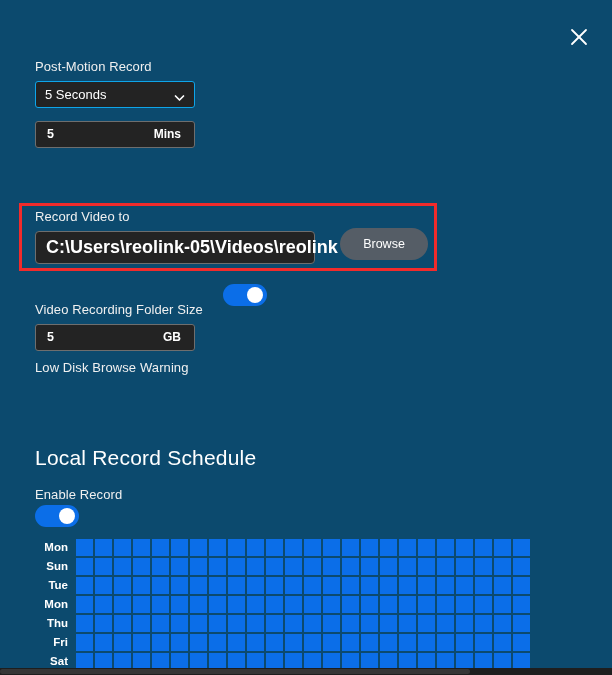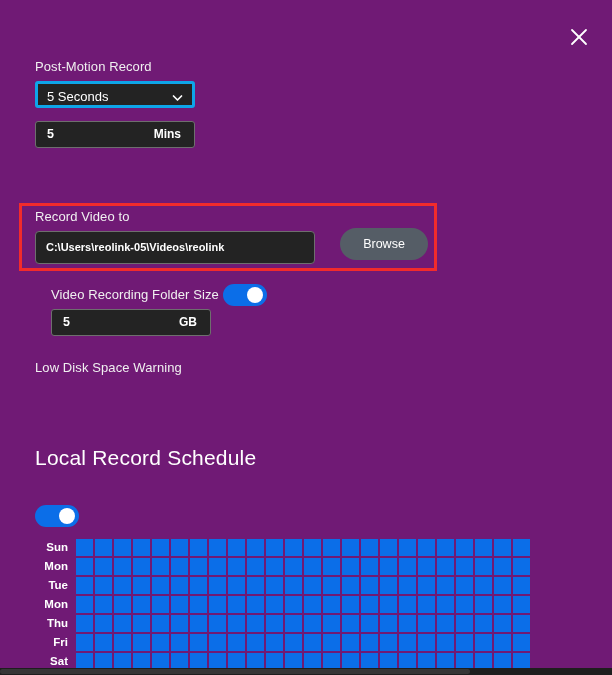--- a/index.html
+++ b/index.html
@@ -12,21 +12,21 @@
     background: #232323;
     font-family: "Liberation Sans", sans-serif;
     color: #ffffff;
     overflow: hidden;
     position: relative;
   }
 
   .panel {
     position: absolute;
     inset: 0;
-    background: #701a75;
+    background: #0c4a6e;
     padding-left: 8px;
   }
 
   
   .close-btn {
     position: absolute;
     top: 24px;
     right: 20px;
     width: 26px;
     height: 26px;
@@ -49,21 +49,21 @@
     margin-bottom: 6px;
     white-space: nowrap;
     letter-spacing: .1px;
   }
 
   
   .select-wrap {
     position: relative;
     width: 160px;
     height: 27px;
-    border: 3px solid #0ea5e9;
+    border: 1px solid #0ea5e9;
     border-radius: 3px;
     background: #232323;
     box-sizing: border-box;
   }
   .select-wrap .sel-text {
     position: absolute;
     left: 9px;
     top: 0;
     line-height: 25px;
     font-size: 13px;
@@ -116,21 +116,21 @@
     border: 1px solid #6e6e6e;
     border-radius: 4px;
     background: #232323;
     box-sizing: border-box;
   }
   .path-input .val {
     position: absolute;
     left: 10px;
     top: 0;
     line-height: 31px;
-    font-size: 11px;
+    font-size: 18px;
     font-weight: bold;
     color: #ffffff;
     white-space: nowrap;
   }
 
   .browse-btn {
     position: absolute;
     width: 88px;
     height: 32px;
     border-radius: 16px;
@@ -269,73 +269,76 @@
 
   <div class="field" style="top:209px;">
     <div class="field-label">Record Video to</div>
     <div class="path-input">
       <span class="val">C:\Users\reolink-05\Videos\reolink</span>
     </div>
   </div>
   <button class="browse-btn" style="left:340px; top:228px;">Browse</button>
   <div class="highlight-box" style="left:19px; top:203px; width:418px; height:68px;"></div>
 
-  <div class="field" style="top:287px;margin-left:16px;">
+  <div class="field" style="top:302px;">
     <div class="field-label">Video Recording Folder Size</div>
     <div class="num-input" style="margin-top:4px;">
       <span class="val">5</span>
       <span class="unit">GB</span>
     </div>
   </div>
   <div class="toggle" style="left:223px; top:284px;">
     <span class="knob"></span>
   </div>
 
   <div class="field" style="top:360px;">
-    <div class="field-label">Low Disk Space Warning</div>
+    <div class="field-label">Low Disk Browse Warning</div>
   </div>
 
   <div class="section-title" style="top:446px;">Local Record Schedule</div>
 
+  <div class="field" style="top:487px;">
+    <div class="field-label">Enable Record</div>
+  </div>
   <div class="toggle" style="left:35px; top:505px;">
     <span class="knob"></span>
   </div>
 
   <div class="schedule" id="schedule-grid">
       <div class="sched-row">
+        <div class="day-label">Mon</div>
+        <div class="cells">
+          <div class="cell"></div>
+          <div class="cell"></div>
+          <div class="cell"></div>
+          <div class="cell"></div>
+          <div class="cell"></div>
+          <div class="cell"></div>
+          <div class="cell"></div>
+          <div class="cell"></div>
+          <div class="cell"></div>
+          <div class="cell"></div>
+          <div class="cell"></div>
+          <div class="cell"></div>
+          <div class="cell"></div>
+          <div class="cell"></div>
+          <div class="cell"></div>
+          <div class="cell"></div>
+          <div class="cell"></div>
+          <div class="cell"></div>
+          <div class="cell"></div>
+          <div class="cell"></div>
+          <div class="cell"></div>
+          <div class="cell"></div>
+          <div class="cell"></div>
+          <div class="cell"></div>
+        </div>
+      </div>
+      <div class="sched-row">
         <div class="day-label">Sun</div>
-        <div class="cells">
-          <div class="cell"></div>
-          <div class="cell"></div>
-          <div class="cell"></div>
-          <div class="cell"></div>
-          <div class="cell"></div>
-          <div class="cell"></div>
-          <div class="cell"></div>
-          <div class="cell"></div>
-          <div class="cell"></div>
-          <div class="cell"></div>
-          <div class="cell"></div>
-          <div class="cell"></div>
-          <div class="cell"></div>
-          <div class="cell"></div>
-          <div class="cell"></div>
-          <div class="cell"></div>
-          <div class="cell"></div>
-          <div class="cell"></div>
-          <div class="cell"></div>
-          <div class="cell"></div>
-          <div class="cell"></div>
-          <div class="cell"></div>
-          <div class="cell"></div>
-          <div class="cell"></div>
-        </div>
-      </div>
-      <div class="sched-row">
-        <div class="day-label">Mon</div>
         <div class="cells">
           <div class="cell"></div>
           <div class="cell"></div>
           <div class="cell"></div>
           <div class="cell"></div>
           <div class="cell"></div>
           <div class="cell"></div>
           <div class="cell"></div>
           <div class="cell"></div>
           <div class="cell"></div>

